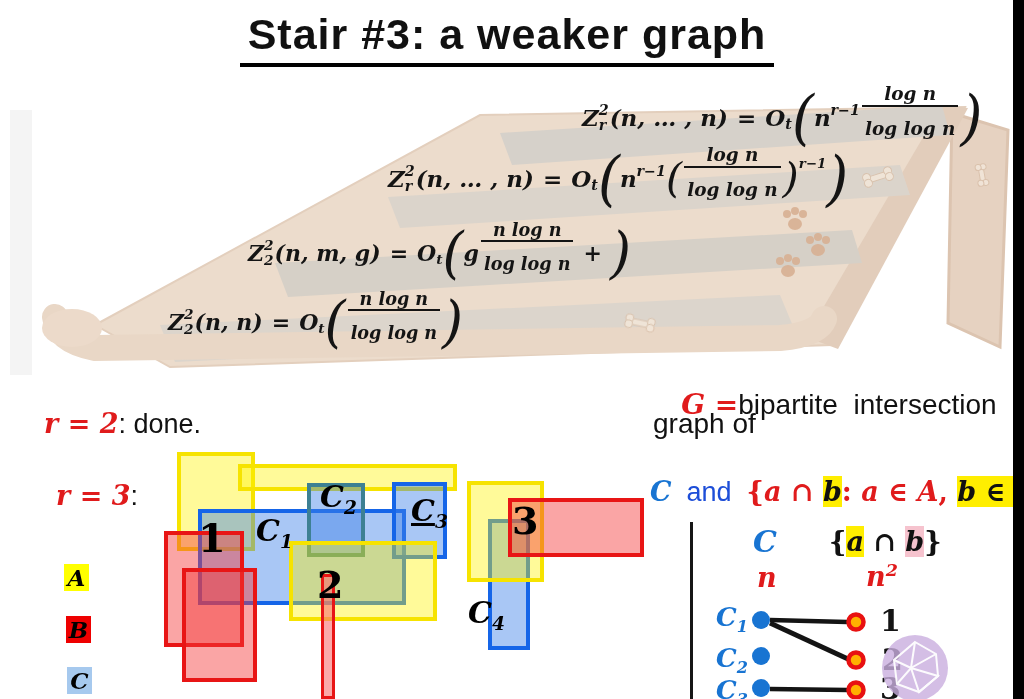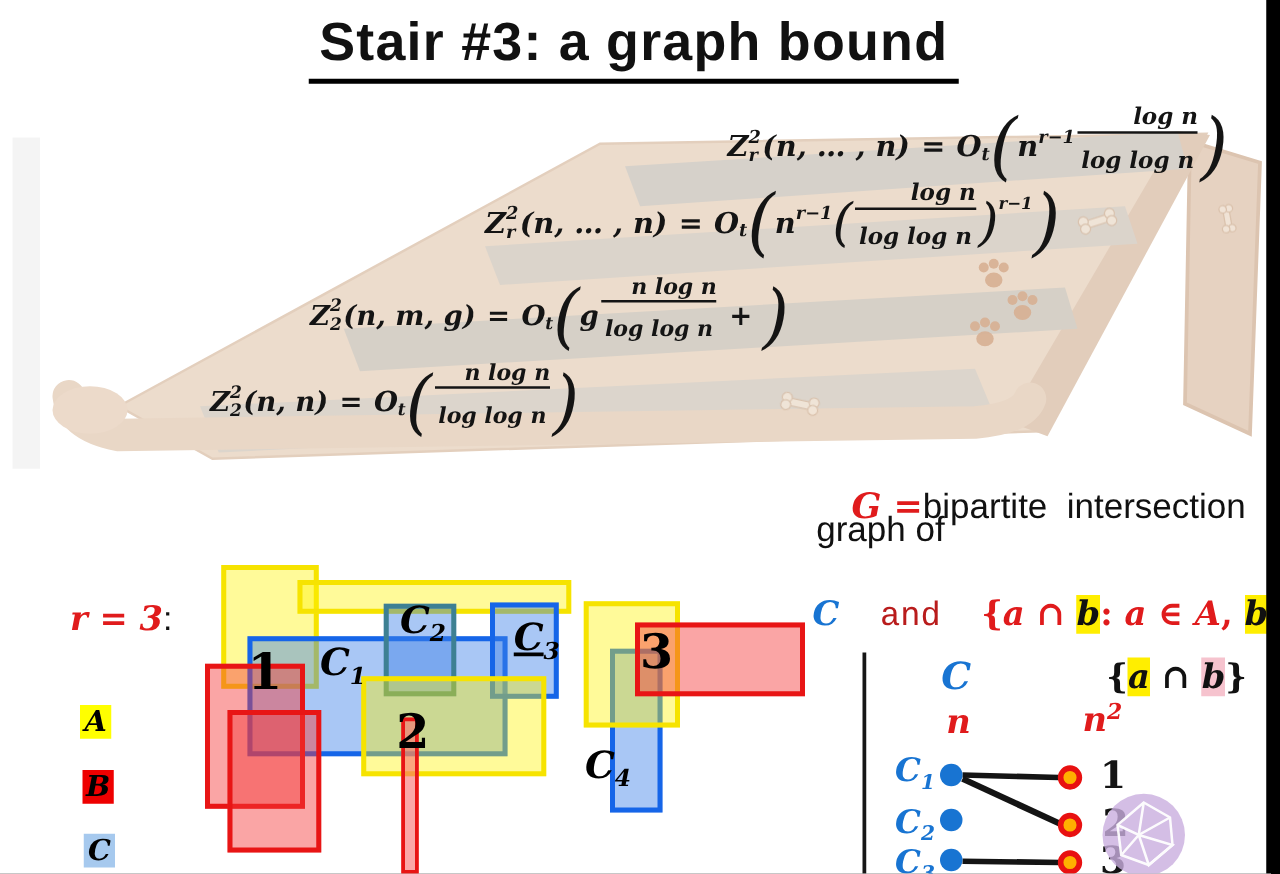--- a/index.html
+++ b/index.html
@@ -14,21 +14,21 @@
          border-bottom:4px solid #000;padding:0 8px 4px 8px;}
 
   
   .math{position:absolute;display:flex;align-items:center;
         font-family:"DejaVu Serif",serif;font-weight:bold;font-style:italic;color:#141414;}
   .supsub{display:inline-flex;flex-direction:column;align-items:flex-start;
           font-size:0.62em;line-height:1.05;margin-right:1px;}
   .sp{font-size:0.62em;position:relative;top:-0.55em;}
   .sb{font-size:0.62em;position:relative;top:0.45em;}
   .psup{font-size:0.58em;position:relative;top:-1.15em;}
-  .frac{display:inline-flex;flex-direction:column;align-items:flex-end;
+  .frac{display:inline-flex;flex-direction:column;align-items:center;
         font-size:0.80em;line-height:1.12;margin:0 2px;}
   .frac .den{border-top:2.5px solid #141414;padding:12px 3px;}
   .bigp{font-size:2.45em;font-weight:normal;line-height:0.85;transform:scaleY(1.05);}
   .midp{font-size:1.8em;font-weight:normal;line-height:0.9;}
   .rel{margin:0 9px;}
   .plus{margin:0 8px;}
 
   
   .handline{position:absolute;font-size:27px;}
   .serif-red{color:#e01b1c;font-family:"DejaVu Serif",serif;font-style:italic;font-weight:bold;}
@@ -38,21 +38,21 @@
   .chip{position:absolute;width:25px;height:27px;display:flex;align-items:center;justify-content:center;
         font-family:"DejaVu Serif",serif;font-style:italic;font-weight:bold;font-size:23px;color:#000;}
 
   
   .rect{position:absolute;box-sizing:border-box;}
   .dlabel{position:absolute;font-family:"DejaVu Serif",serif;font-weight:bold;color:#000;line-height:1;}
   .dlabel.it{font-style:italic;}
   .dlabel sub{font-size:0.62em;}
 
   
-  .tk-plain{color:#b91c1c;font-family:Liberation Mono, monospace;}
+  .tk-plain{color:#1d4ed8;}
   .tk-blk{color:#111;font-family:"DejaVu Serif",serif;font-weight:bold;}
   .tk-red{color:#e01b1c;font-family:"DejaVu Serif",serif;font-weight:bold;}
   .tk-redi{color:#e01b1c;font-family:"DejaVu Serif",serif;font-style:italic;font-weight:bold;}
   .tk-bluei{color:#1874d2;font-family:"DejaVu Serif",serif;font-style:italic;font-weight:bold;}
   .tk-hlyi{color:#111;background:#ffee00;font-family:"DejaVu Serif",serif;font-style:italic;font-weight:bold;}
   .tk-hly{color:#111;background:#ffee00;font-family:"DejaVu Serif",serif;font-style:italic;font-weight:bold;}
   .tk-hlp{color:#111;background:#f6c3ce;font-family:"DejaVu Serif",serif;font-style:italic;font-weight:bold;}
 
   .glabel{position:absolute;font-family:"DejaVu Serif",serif;font-style:italic;font-weight:bold;
           color:#1874d2;font-size:26px;line-height:1;}
@@ -62,21 +62,21 @@
 
   #right-divider{left:690px;top:522px;width:3px;height:177px;background:#161616;}
   #edge-bar{left:1013px;top:0;width:11px;height:699px;background:#000;}
 </style>
 </head>
 <body>
 
 <div id="stage">
 
   <div class="abs" id="title-wrap">
-    <span id="title">Stair #3: a graph bound</span>
+    <span id="title">Stair #3: a weaker graph</span>
   </div>
 
   <svg class="abs" style="left:0;top:85px;" width="1014" height="345" viewBox="0 0 1014 345">
     <rect x="10" y="25" width="22" height="265" fill="rgba(0,0,0,0.045)"></rect>
 
     <polygon points="952,28 1008,45 1000,262 948,238" fill="#e6d2c1" stroke="#dcc4b0" stroke-width="3"></polygon>
 
     <polygon points="95,240 480,30 965,22 832,260 170,282" fill="#ecdccc" stroke="#e3cfbd" stroke-width="2"></polygon>
 
     <polygon points="942,20 968,23 838,264 806,252" fill="#e2cdbb"></polygon>
@@ -203,20 +203,23 @@
     <span>O</span>
       <span class="sb">t</span>
     <span class="bigp">(</span>
     <span class="frac">
         <span class="num">n log n</span>
         <span class="den">log log n</span>
       </span>
     <span class="bigp">)</span>
   </div>
 
+  <div class="handline" style="left:44px;top:408px;">
+    <span class="serif-red">r = 2</span><span>: done.</span>
+  </div>
   <div class="handline" style="left:56px;top:480px;">
     <span class="serif-red">r = 3</span><span>:</span>
   </div>
 
   <div class="chip" style="left: 64px; top: 564px; background: rgb(255, 255, 0);">
       <span>A</span>
     </div>
   <div class="chip" style="left: 66px; top: 616px; background: rgb(238, 0, 0);">
       <span>B</span>
     </div>
@@ -245,21 +248,21 @@
   <div class="dlabel it" style="left:411px;top:496px;font-size:30px;text-decoration:underline;"><span>C</span><sub>3</sub></div>
   <div class="dlabel it" style="left:468px;top:598px;font-size:30px;"><span>C</span><sub>4</sub></div>
 
   <div class="handline pre" style="left:650px;top:356px;font-size:28px;">
     <span class="serif-red">G =</span><span>bipartite  intersection</span>
   </div>
   <div class="handline" style="left:653px;top:408px;font-size:28px;">graph of</div>
   <div class="handline pre" style="left:650px;top:476px;font-size:27px;"><span class="tk-bluei">C</span><span class="tk-plain">  and  </span><span class="tk-red">{</span><span class="tk-redi">a</span><span class="tk-red"> ∩ </span><span class="tk-hlyi">b</span><span class="tk-red">: </span><span class="tk-redi">a</span><span class="tk-red"> ∈ </span><span class="tk-redi">A</span><span class="tk-red">, </span><span class="tk-hlyi">b</span><span class="tk-hlyi"> ∈ </span><span class="tk-hlyi">B</span></div>
 
   <div class="abs serif-blue" style="left:753px;top:524px;font-size:30px;">C</div>
-  <div class="abs pre" style="left:885px;top:526px;font-size:27px;"><span class="tk-blk">{</span><span class="tk-hly">a</span><span class="tk-blk"> ∩ </span><span class="tk-hlp">b</span><span class="tk-blk">}</span></div>
+  <div class="abs pre" style="left:829px;top:526px;font-size:27px;"><span class="tk-blk">{</span><span class="tk-hly">a</span><span class="tk-blk"> ∩ </span><span class="tk-hlp">b</span><span class="tk-blk">}</span></div>
   <div class="abs serif-red" style="left:757px;top:562px;font-size:27px;">n</div>
   <div class="abs serif-red" style="left:866px;top:560px;font-size:27px;text-align:right;">
     <span>n</span><sup style="font-size:0.65em;">2</sup>
   </div>
 
   <svg class="abs" style="left:700px;top:598px;" width="210" height="101" viewBox="0 0 210 101">
     <line x1="70" y1="22" x2="147" y2="24" stroke="#141414" stroke-width="4.5"></line>
     <line x1="70" y1="25" x2="148" y2="61" stroke="#141414" stroke-width="5"></line>
     <line x1="70" y1="91" x2="148" y2="92" stroke="#141414" stroke-width="4.5"></line>
     <circle cx="61" cy="22" r="9" fill="#1874d2"></circle>

